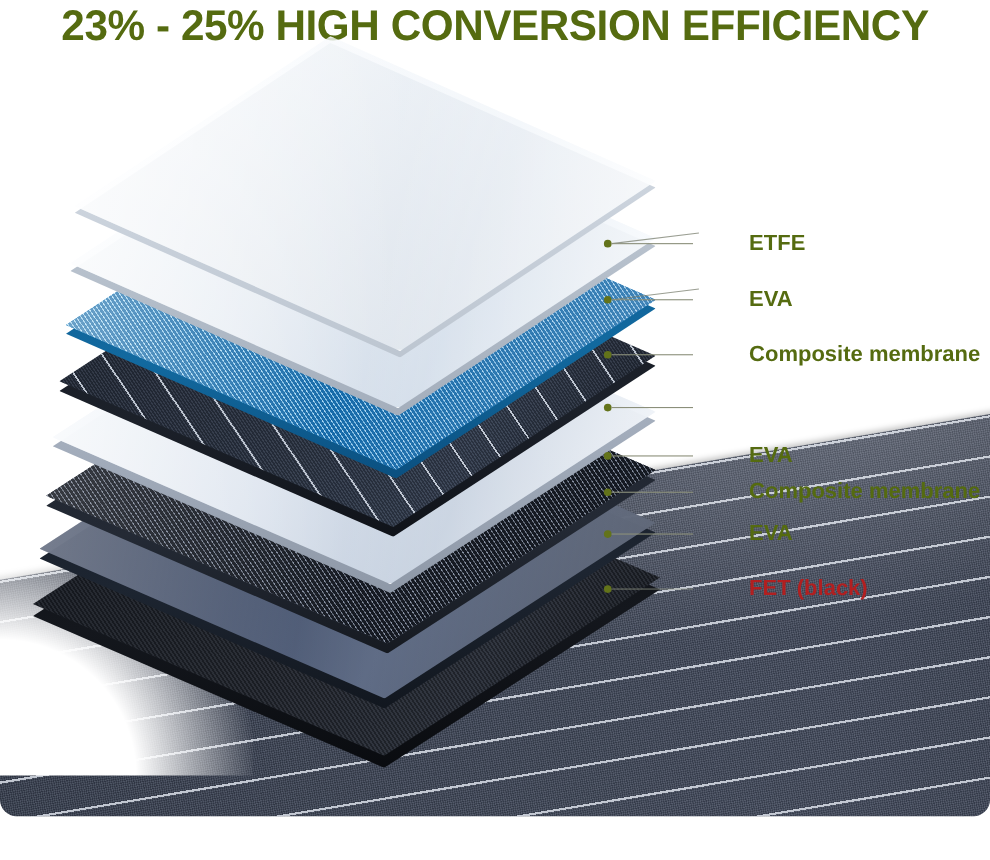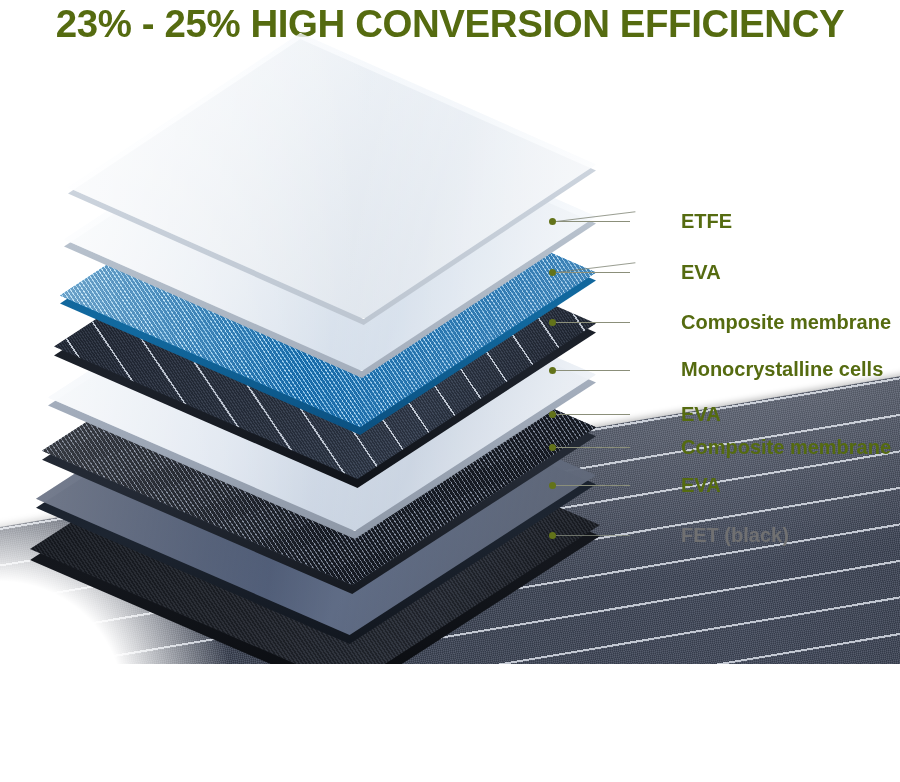--- a/index.html
+++ b/index.html
@@ -1,18 +1,18 @@
 <!DOCTYPE html>
 <html><head>
 <meta charset="utf-8">
 <style>
   html,body{margin:0;padding:0;background:#ffffff;}
   body{width:900px;height:782px;overflow:hidden;
        font-family:"Liberation Sans","DejaVu Sans",sans-serif;}
-  #stage{position:relative;width:900px;height:664px;background:#fff;overflow:hidden;}
+  #stage{position:relative;width:900px;height:742px;background:#fff;overflow:hidden;border-radius:15px;}
 
   
   #title{
     position:absolute;left:0;top:2px;width:900px;height:46px;
     text-align:center;
     font-family:"Liberation Sans","DejaVu Sans",sans-serif;
     font-weight:bold;
     font-size:39px;
     letter-spacing:-0.4px;
     color:#556B10;
@@ -170,33 +170,32 @@
       <div class="thin" style="left:556px;top:217px;width:80px;transform:rotate(-7deg);"></div>
       <div class="lead" style="left:556px;top:217px;width:74px;"></div>
       <div class="lbl" style="left:637px;top:207px;">EVA</div>
 
       <div class="dot" style="left:549px;top:264px;"></div>
       <div class="lead" style="left:556px;top:267px;width:74px;"></div>
       <div class="lbl" style="left:637px;top:257px;">Composite membrane</div>
 
       <div class="dot" style="left:549px;top:312px;"></div>
       <div class="lead" style="left:556px;top:315px;width:74px;"></div>
-      <div class="lbl" style="left:637px;top:304px;">Monocrystalline cells</div>
 
       <div class="dot" style="left:549px;top:356px;"></div>
       <div class="lead" style="left:556px;top:359px;width:74px;"></div>
       <div class="lbl" style="left:637px;top:349px;">EVA</div>
 
       <div class="dot" style="left:549px;top:389px;"></div>
       <div class="lead" style="left:556px;top:392px;width:74px;"></div>
       <div class="lbl" style="left:637px;top:382px;">Composite membrane</div>
 
       <div class="dot" style="left:549px;top:427px;"></div>
       <div class="lead" style="left:556px;top:430px;width:74px;"></div>
       <div class="lbl" style="left:637px;top:420px;">EVA</div>
 
       <div class="dot" style="left:549px;top:477px;"></div>
       <div class="lead" style="left:556px;top:480px;width:74px;background:rgba(150,156,138,0.65);"></div>
-      <div class="lbl" style="left:637px;top:470px;color:#737373;opacity:0.93;">FET (black)</div>
+      <div class="lbl" style="left:637px;top:470px;color:#b91c1c;opacity:0.93;">FET (black)</div>
 
     </div>
   </div>
 </div>
 
 </body></html>

